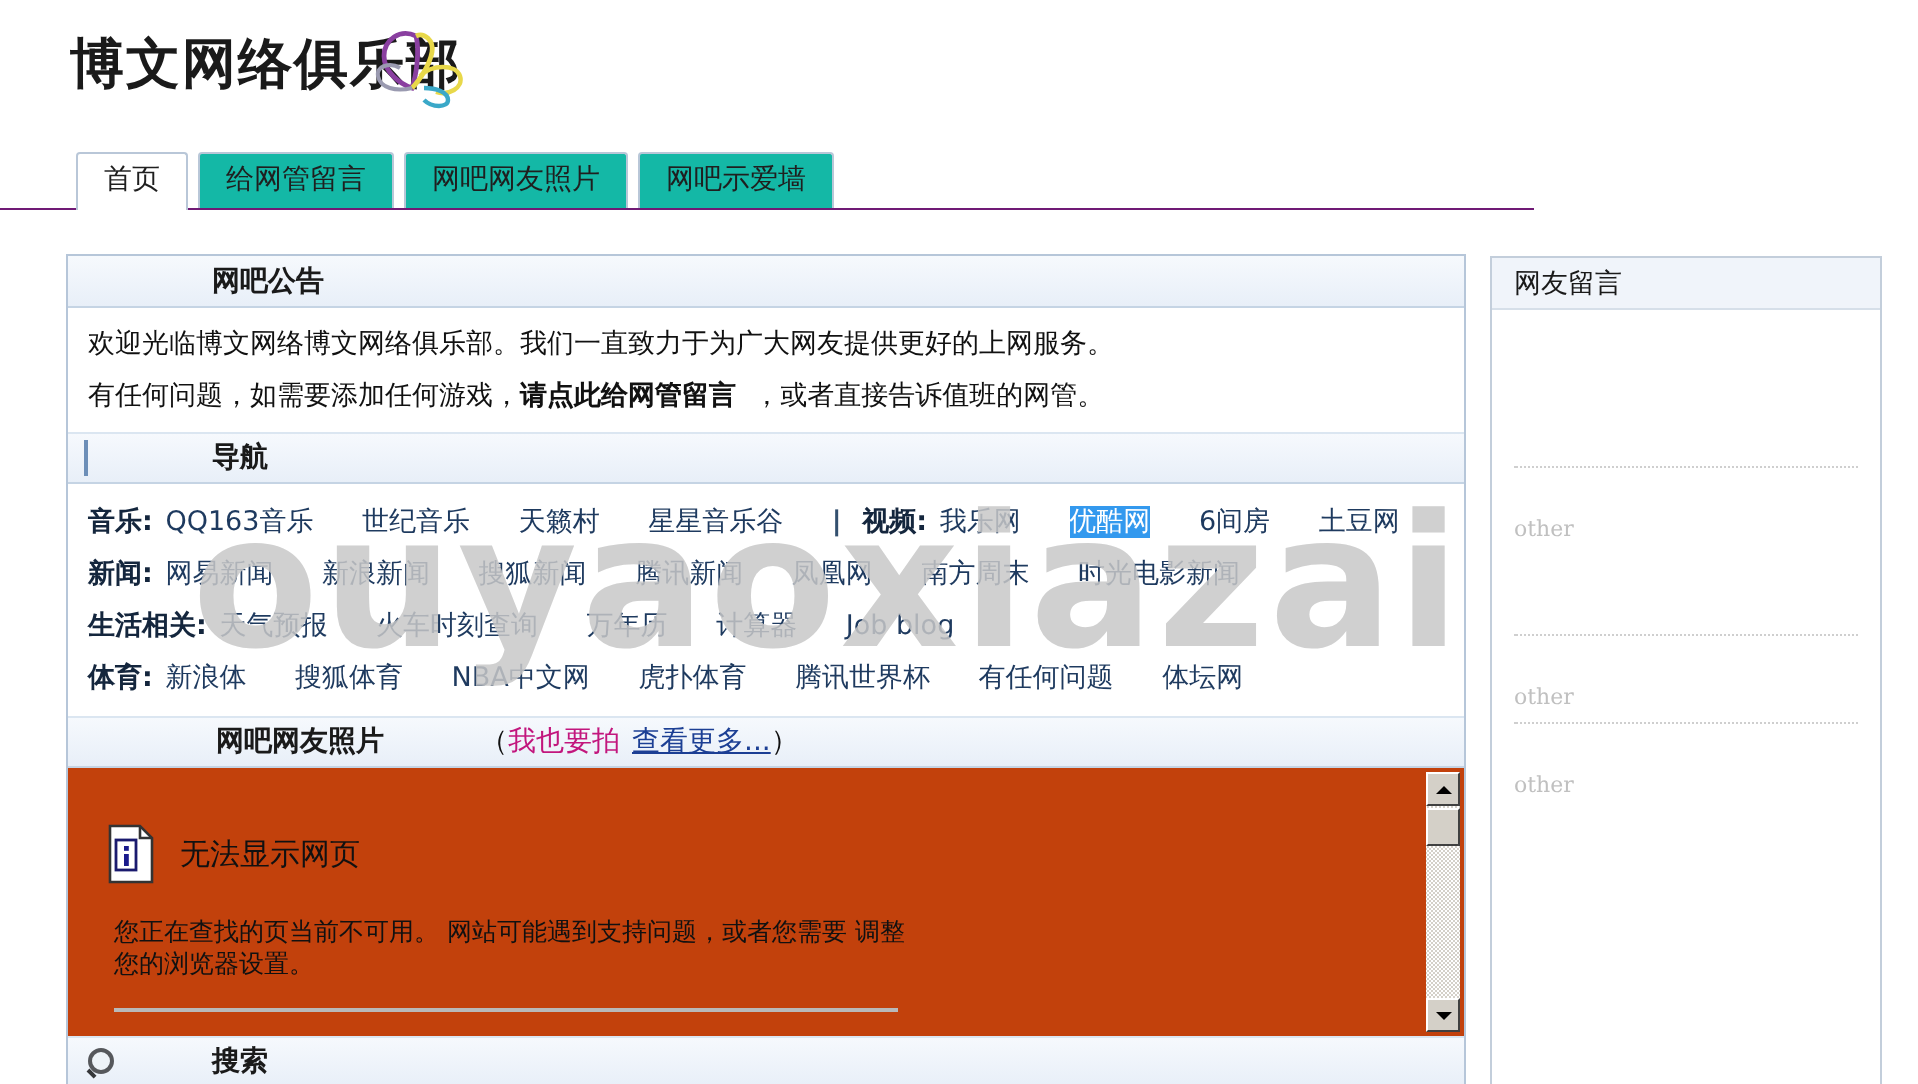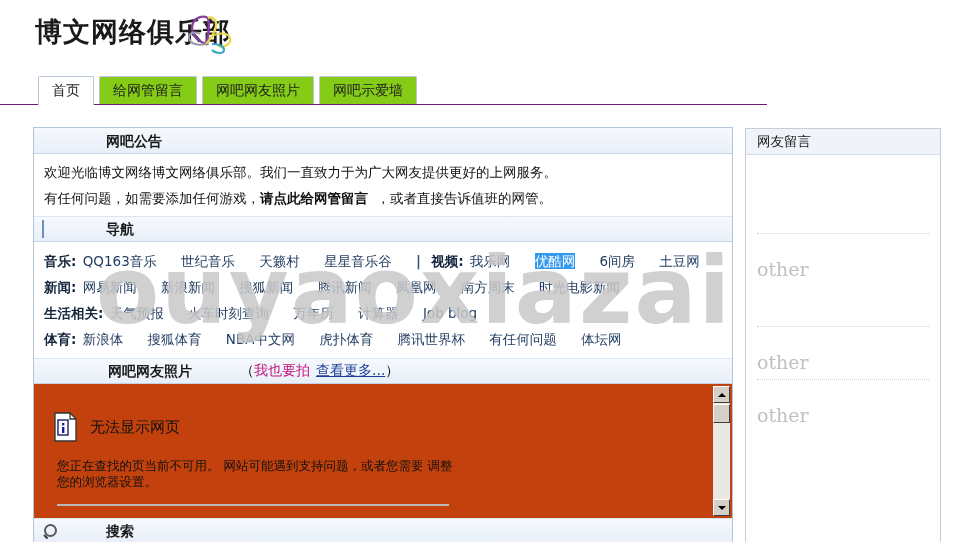--- a/index.html
+++ b/index.html
@@ -76,21 +76,21 @@
     display: flex;
     align-items: flex-end;
   }
   .tab {
     font-size: 14px;
     font-family: "DejaVu Sans", sans-serif;
     color: #1f1f1f;
     padding: 5px 13px 6px 13px;
     border: 1px solid #b9c7d8;
     border-bottom: none;
-    background: #84cc16;
+    background: #14b8a6;
     margin-right: 5px;
     line-height: 16px;
     cursor: pointer;
     border-radius: 2px 2px 0 0;
   }
   .tab.active {
     background: #ffffff;
     position: relative;
     top: 1px;
     padding-bottom: 7px;
@@ -304,21 +304,21 @@
   .msg-item {
     position: relative;
   }
   .msg-spacer { height: 60px; }
   .msg-sep {
     border-top: 1px dotted #cfcfcf;
     margin: 0;
   }
   .msg-name {
     font-family: "DejaVu Serif", serif;
-    font-size: 19px;
+    font-size: 11px;
     color: #c0c0c0;
     padding: 24px 0 0 0;
   }
 
   
   .ic-person {
     width:16px;height:16px;
     background:
       radial-gradient(circle at 5px 5px, #f0c08a 0 3px, transparent 3px),
       linear-gradient(to bottom, transparent 0 8px, #5a7fb5 8px 16px);

